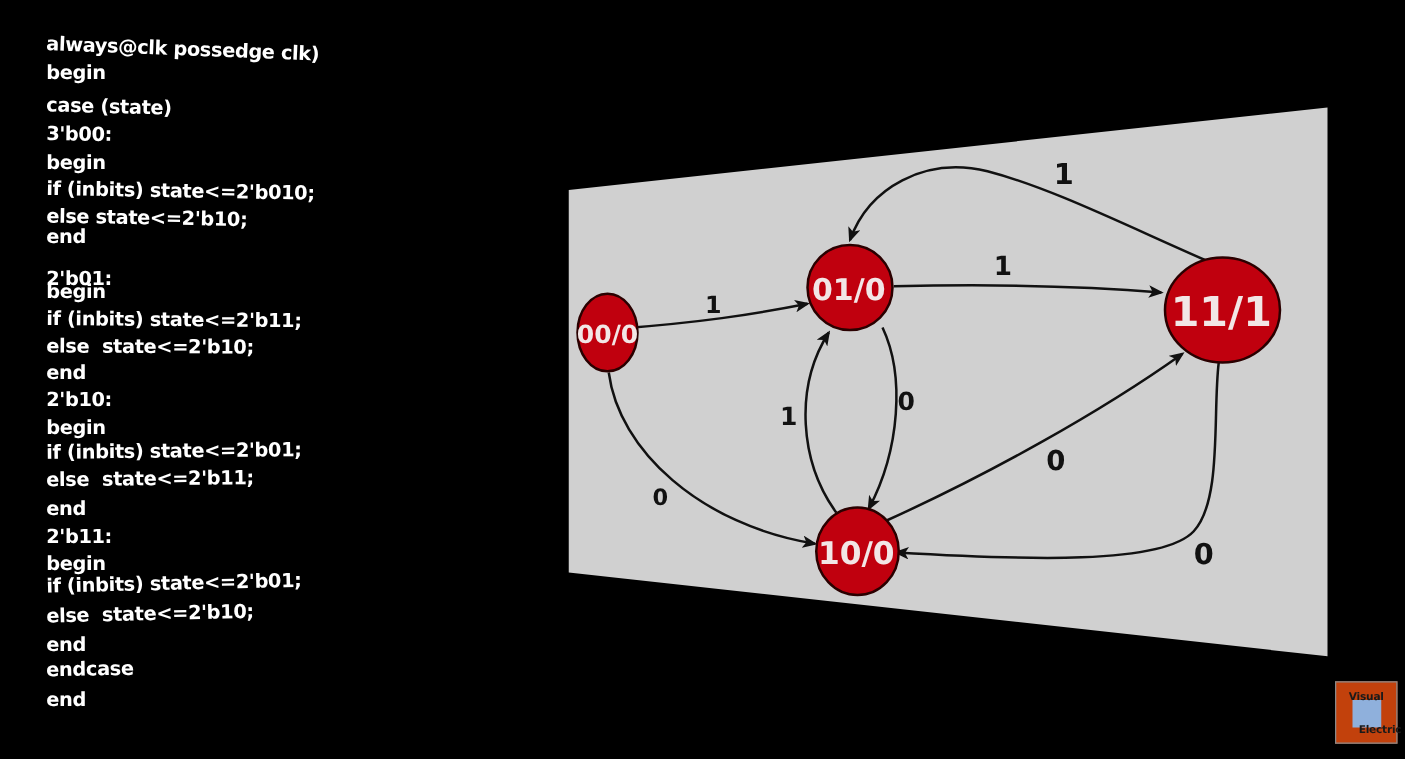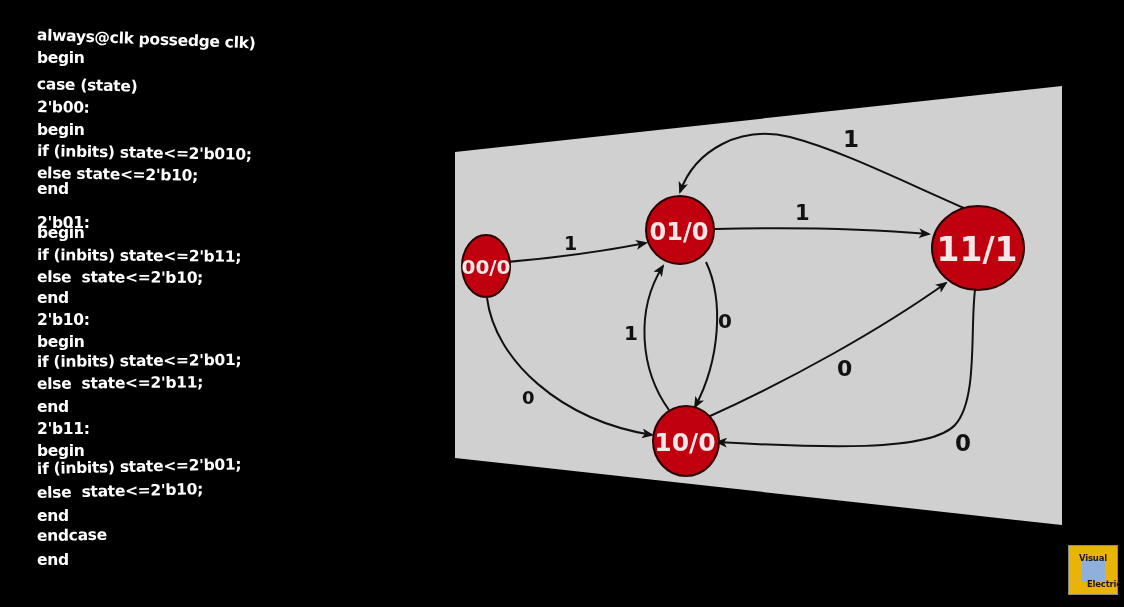--- a/index.html
+++ b/index.html
@@ -48,21 +48,21 @@
       font-family: "DejaVu Sans", sans-serif;
       font-weight: bold;
       fill: #111111;
     }
     .logo {
       position: absolute;
       left: 1068px;
       top: 545px;
       width: 50px;
       height: 50px;
-      background: #eab308;
+      background: #c2410c;
       box-sizing: border-box;
       border: 1px solid #8a8a8a;
     }
     .logo .logo-square {
       position: absolute;
       left: 13px;
       top: 14px;
       width: 23px;
       height: 22px;
       background: #8fb0dc;
@@ -81,21 +81,21 @@
     .logo .logo-top { top: 7px; }
     .logo .logo-bottom { top: 33px; padding-left: 11px; }
   </style>
 </head>
 <body>
 
 <div class="code-panel" id="code-panel">
     <div class="code-line" style="top: 0px; transform: rotate(2.2deg);">always@clk possedge clk)</div>
     <div class="code-line" style="top: 23px;">begin</div>
     <div class="code-line" style="top: 49px; transform: rotate(1.5deg);">case (state)</div>
-    <div class="code-line" style="top: 72px; transform: rotate(0.8deg);">2'b00:</div>
+    <div class="code-line" style="top: 72px; transform: rotate(0.8deg);">3'b00:</div>
     <div class="code-line" style="top: 95px;">begin</div>
     <div class="code-line" style="top: 116px; transform: rotate(1deg);">if (inbits) state&lt;=2'b010;</div>
     <div class="code-line" style="top: 138px; transform: rotate(1deg);">else state&lt;=2'b10;</div>
     <div class="code-line" style="top: 154px;">end</div>
     <div class="code-line" style="top: 176px; margin-top: 12px;">2'b01:</div>
     <div class="code-line" style="top: 198px;">begin</div>
     <div class="code-line" style="top: 220px; transform: rotate(0.5deg);">if (inbits) state&lt;=2'b11;</div>
     <div class="code-line" style="top: 242px; transform: rotate(0.3deg);">else  state&lt;=2'b10;</div>
     <div class="code-line" style="top: 263px;">end</div>
     <div class="code-line" style="top: 285px; text-align: center;">2'b10:</div>

